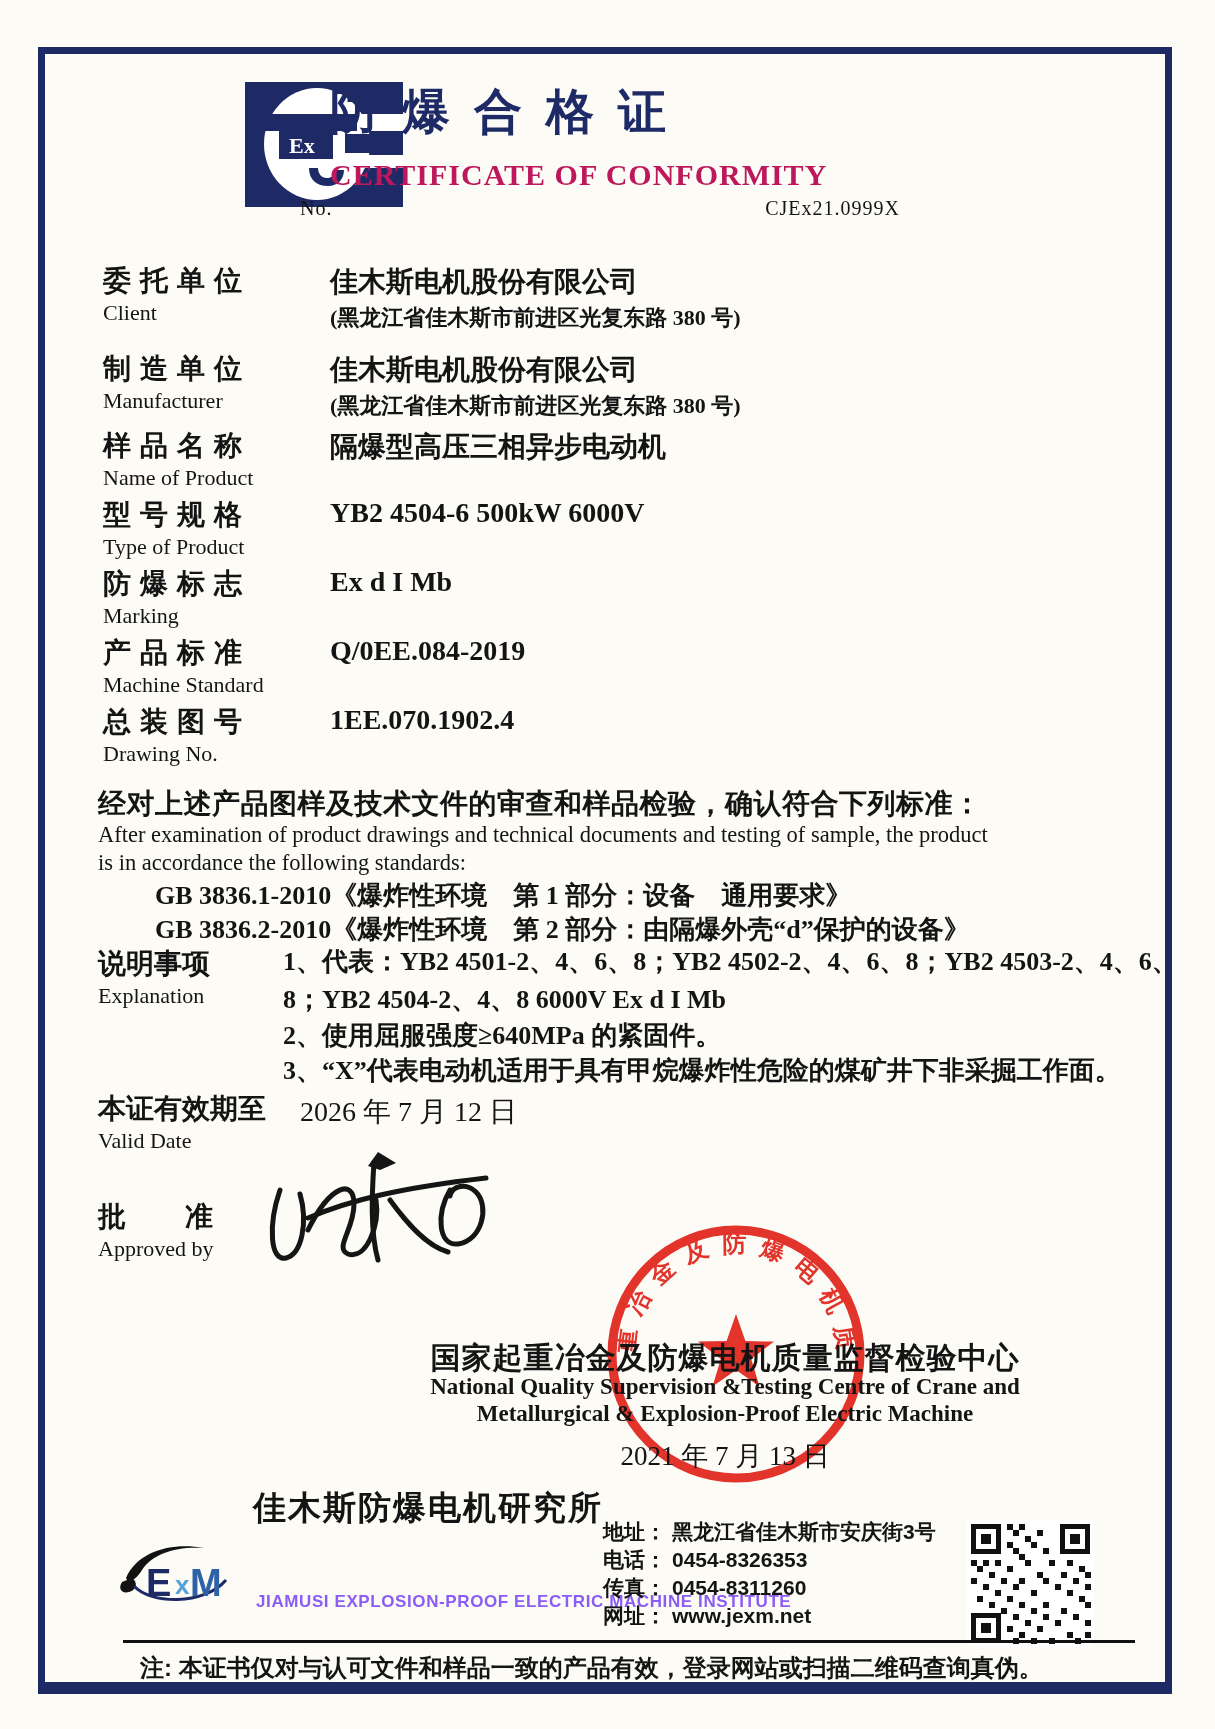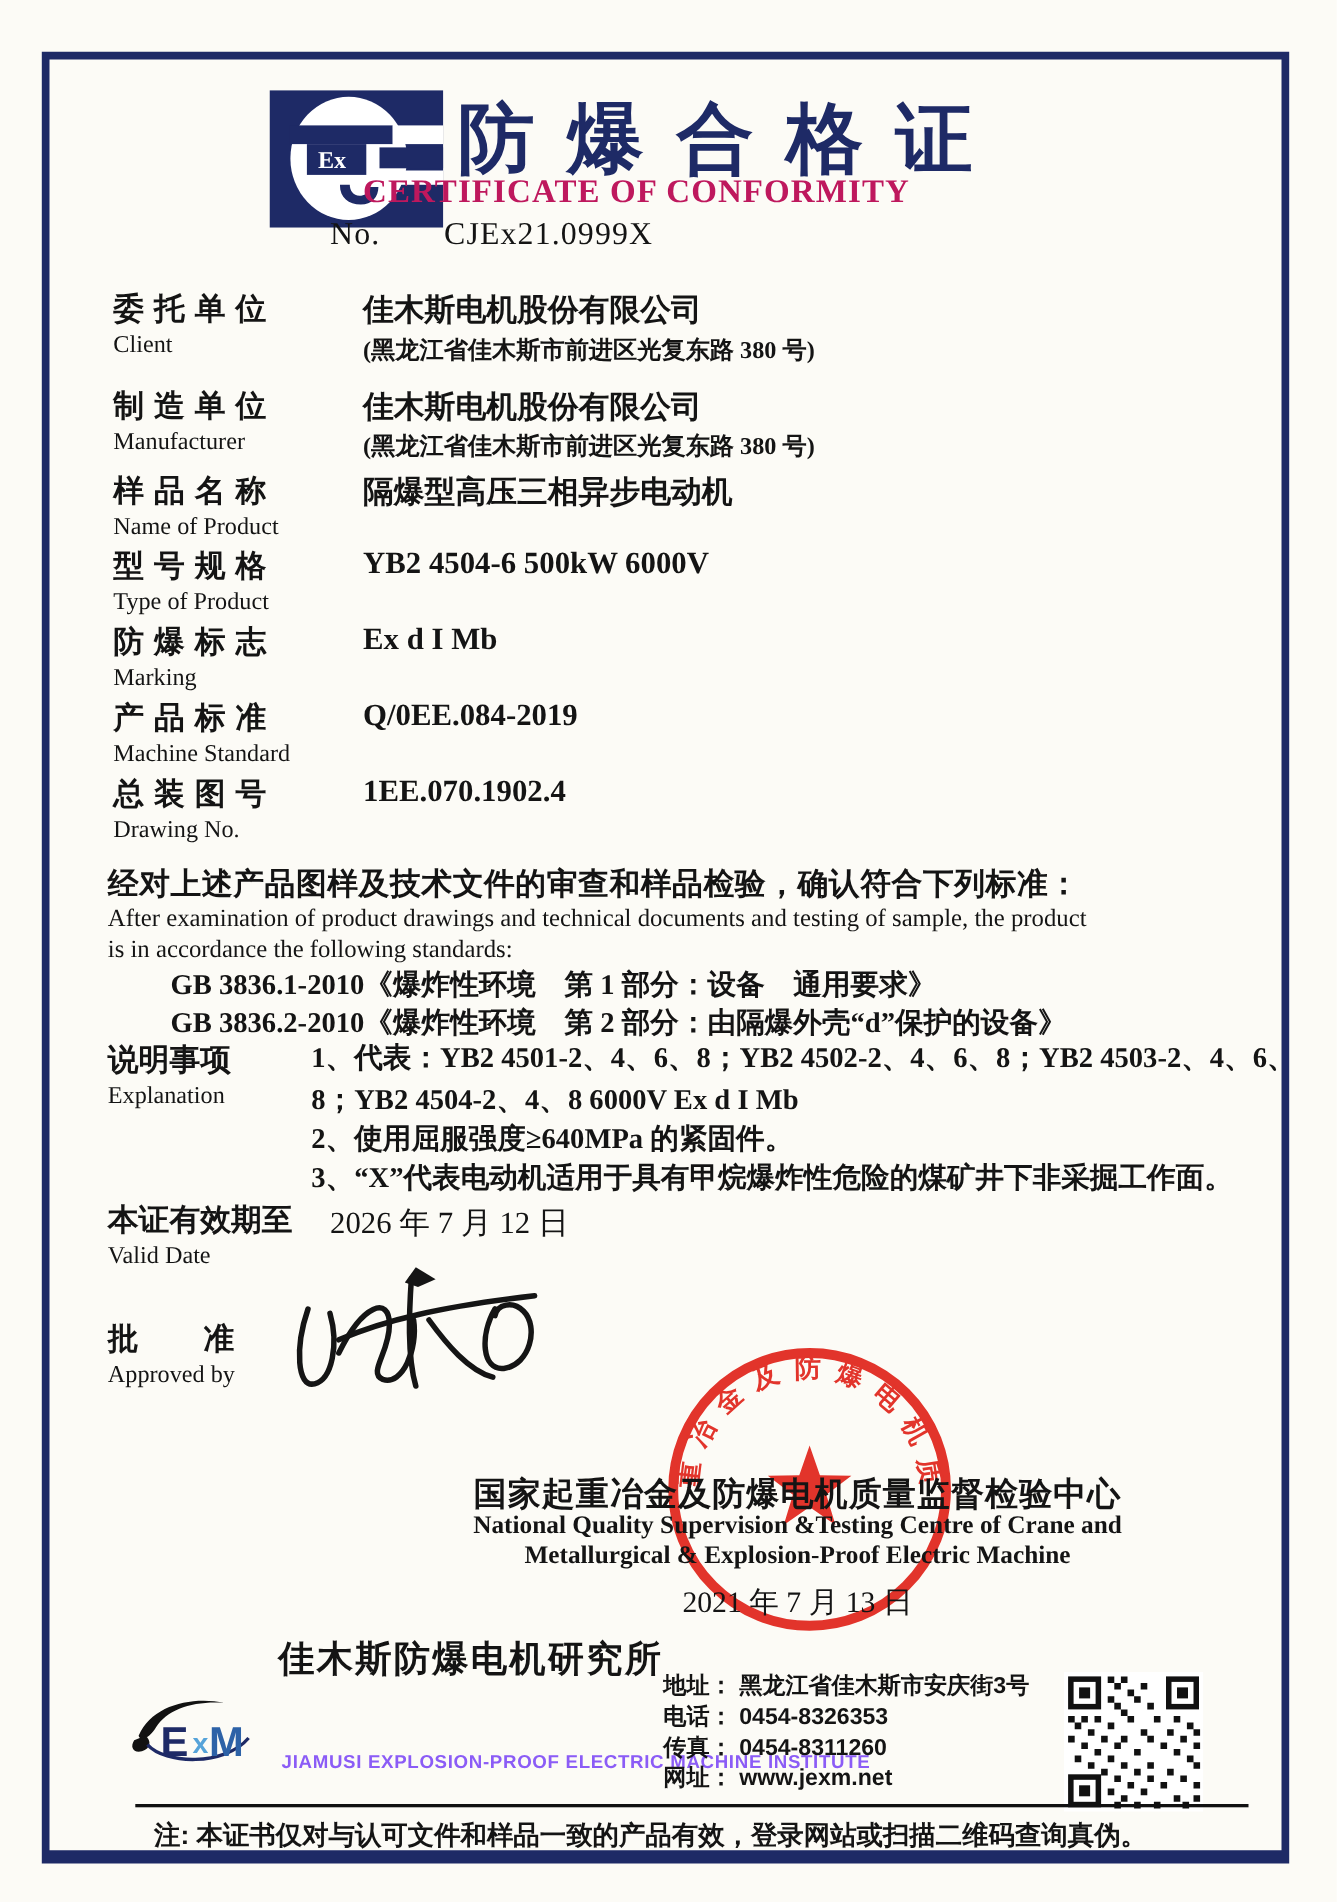--- a/index.html
+++ b/index.html
@@ -7,26 +7,26 @@
     width:1215px;height:1729px;position:relative;
     background:#fcfbf6;color:#141414;
     font-family:"Liberation Serif","DejaVu Serif",serif;
     overflow:hidden;
   }
   .abs{position:absolute}
   .frame{
     position:absolute;left:38px;top:47px;width:1134px;height:1647px;
     box-sizing:border-box;border:7px solid #1e2a66;border-bottom-width:12px;
   }
-  .title-zh{left:330px;top:80px;width:560px;text-align:right;
-    font-size:70px;font-weight:bold;color:#1e2a66;letter-spacing:6px;white-space:nowrap}
+  .title-zh{left:330px;top:80px;width:560px;text-align:left;
+    font-size:48px;font-weight:bold;color:#1e2a66;letter-spacing:6px;white-space:nowrap}
   .title-en{left:330px;top:158px;width:560px;
     font-size:30px;font-weight:bold;color:#be185d;letter-spacing:1px;white-space:nowrap}
-  .certno{left:300px;top:197px;width:600px;display:flex;justify-content:flex-start;gap:58px;
-    font-size:29px;letter-spacing:1px}
+  .certno{left:300px;top:197px;width:600px;display:flex;justify-content:space-between;gap:58px;
+    font-size:20px;letter-spacing:1px}
   .f-label{font-size:28px;font-weight:bold;letter-spacing:1px;white-space:nowrap}
   .f-en{font-size:22px;white-space:nowrap}
   .f-value{font-size:28px;font-weight:bold;white-space:nowrap}
   .f-note{font-size:22px;font-weight:bold;white-space:nowrap}
   .std-zh{font-size:28px;font-weight:bold;letter-spacing:.5px;white-space:nowrap}
   .std-en{font-size:22.5px;white-space:nowrap}
   .gb{font-size:26px;font-weight:bold;white-space:nowrap}
   .exp{font-size:26px;font-weight:bold;white-space:nowrap}
   .org-zh{left:300px;top:1338px;width:850px;text-align:center;
     font-size:30px;font-weight:bold;letter-spacing:1px;white-space:nowrap}

